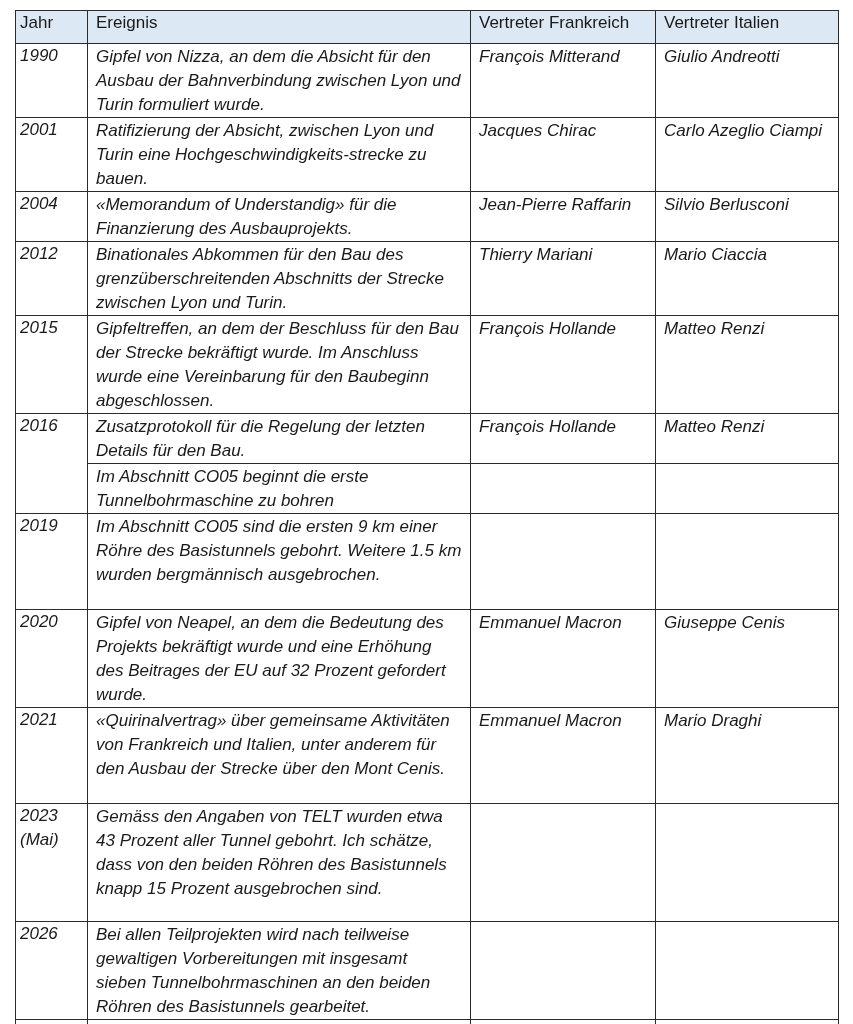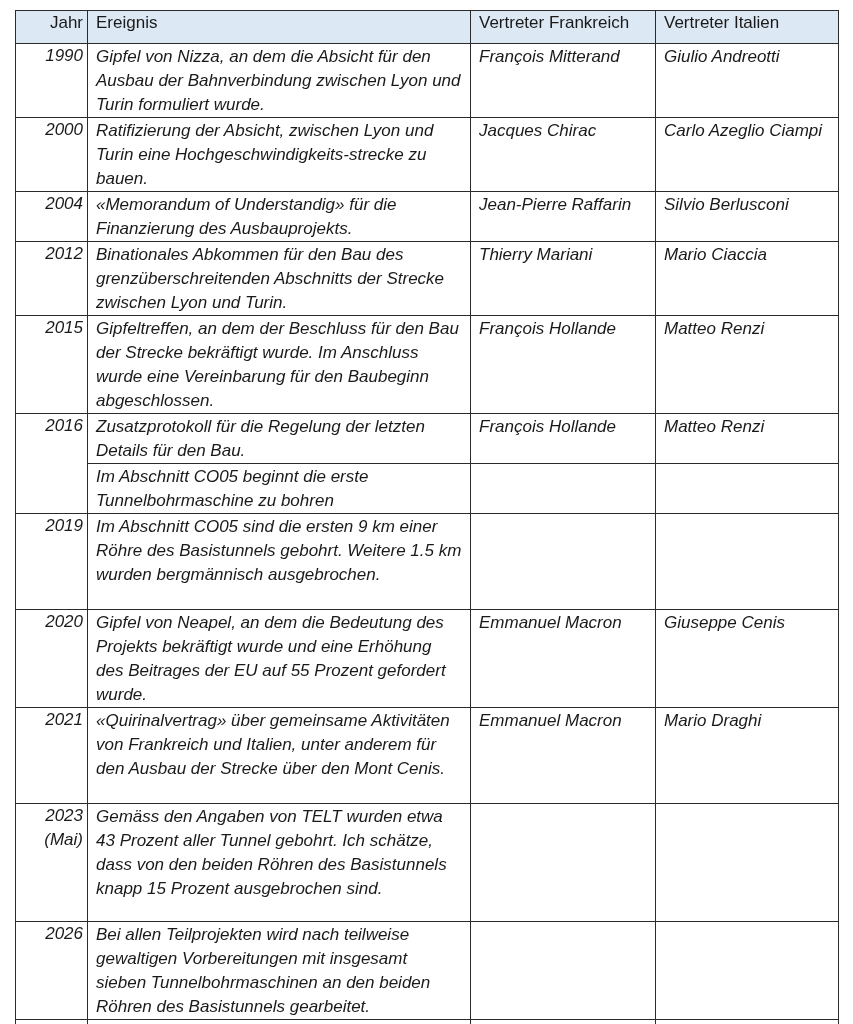--- a/index.html
+++ b/index.html
@@ -15,21 +15,21 @@
   table.timeline col.c-fr { width:185px; }
   table.timeline col.c-it { width:183px; }
   table.timeline th, table.timeline td {
     border:1.5px solid #2b2b2b; vertical-align:top; padding:0 8px 0 8px;
     overflow:hidden; white-space:normal;
   }
   table.timeline th {
     background:#dde8f5; font-weight:normal; text-align:left; height:24px;
     padding-top:0; padding-bottom:8px;
   }
-  table.timeline th.year, table.timeline td.year { text-align:right; padding:0 4px; }
+  table.timeline th.year, table.timeline td.year { text-align:left; padding:0 4px; }
   table.timeline td { padding-top:1px;font-style:italic; }
   tr.h1 td { height:22px; }
   tr.h2 td { height:46px;margin-top:18px; }
   tr.h3 td { height:70px; }
   tr.h4 td { height:94px;margin-top:48px; }
   tr.h5 td { height:116px; }
 </style>
 </head>
 <body>
 
@@ -49,21 +49,21 @@
     </tr>
   </thead>
   <tbody>
     <tr class="h3">
       <td class="year">1990</td>
       <td>Gipfel von Nizza, an dem die Absicht für den Ausbau der Bahnverbindung zwischen Lyon und Turin formuliert wurde.</td>
       <td>François Mitterand</td>
       <td>Giulio Andreotti</td>
     </tr>
     <tr class="h3">
-      <td class="year">2000</td>
+      <td class="year">2001</td>
       <td>Ratifizierung der Absicht, zwischen Lyon und Turin eine Hochgeschwindigkeits-strecke zu bauen.</td>
       <td>Jacques Chirac</td>
       <td>Carlo Azeglio Ciampi</td>
     </tr>
     <tr class="h2">
       <td class="year">2004</td>
       <td>«Memorandum of Understandig» für die Finanzierung des Ausbauprojekts.</td>
       <td>Jean-Pierre Raffarin</td>
       <td>Silvio Berlusconi</td>
     </tr>
@@ -91,21 +91,21 @@
       <td></td>
     </tr>
     <tr class="h4">
       <td class="year">2019</td>
       <td>Im Abschnitt CO05 sind die ersten 9 km einer Röhre des Basistunnels gebohrt. Weitere 1.5 km wurden bergmännisch ausgebrochen.</td>
       <td></td>
       <td></td>
     </tr>
     <tr class="h4">
       <td class="year">2020</td>
-      <td>Gipfel von Neapel, an dem die Bedeutung des Projekts bekräftigt wurde und eine Erhöhung des Beitrages der EU auf 55 Prozent gefordert wurde.</td>
+      <td>Gipfel von Neapel, an dem die Bedeutung des Projekts bekräftigt wurde und eine Erhöhung des Beitrages der EU auf 32 Prozent gefordert wurde.</td>
       <td>Emmanuel Macron</td>
       <td>Giuseppe Cenis</td>
     </tr>
     <tr class="h4">
       <td class="year">2021</td>
       <td>«Quirinalvertrag» über gemeinsame Aktivitäten von Frankreich und Italien, unter anderem für den Ausbau der Strecke über den Mont Cenis.</td>
       <td>Emmanuel Macron</td>
       <td>Mario Draghi</td>
     </tr>
     <tr class="h5">

